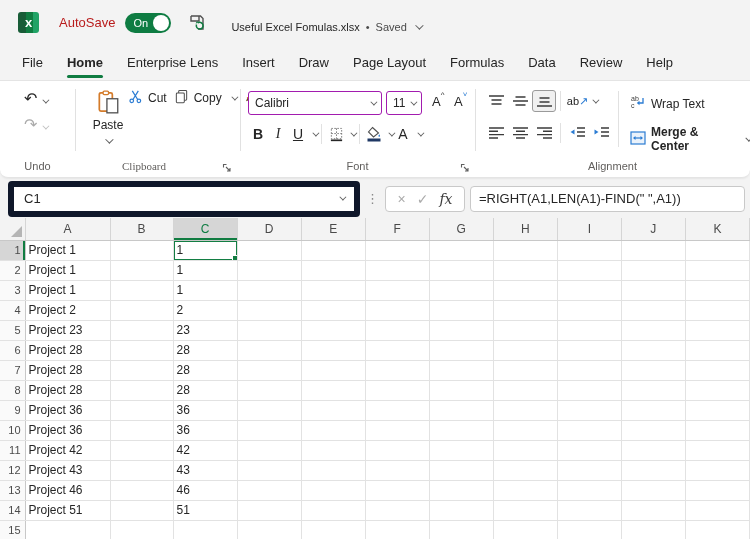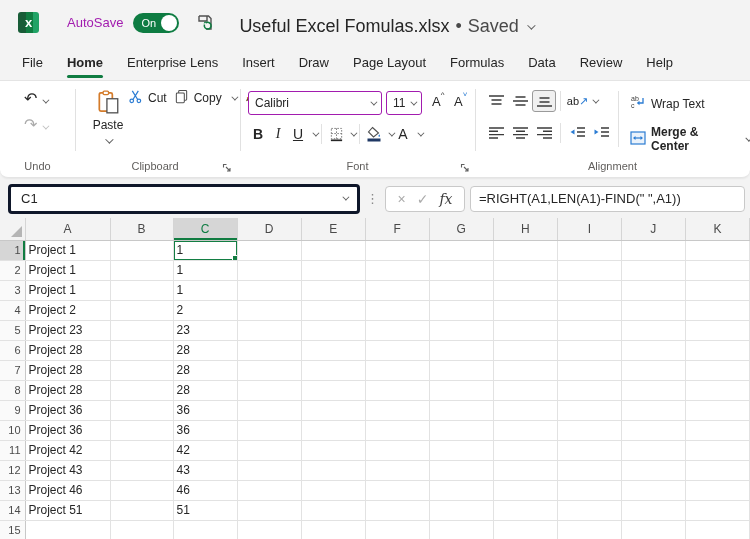--- a/index.html
+++ b/index.html
@@ -6,26 +6,26 @@
   html,body { width:750px; height:539px; overflow:hidden; }
   body { position:relative; background:#F3F3F3; font-family:"Liberation Sans","DejaVu Sans",sans-serif; color:#262626; }
 
   
   .chev { display:inline-block; width:6px; height:6px; border-right:1.4px solid #5F5F5F; border-bottom:1.4px solid #5F5F5F; transform:rotate(45deg) translateY(-2px); margin-left:4px; }
   .chev.small { width:5px; height:5px; }
 
   
   .titlebar { position:absolute; top:0; left:0; width:750px; height:45px; display:flex; align-items:center; }
   .excel-logo { width:21px; height:21px; margin-left:18px; border-radius:3px; background:linear-gradient(90deg,#185C37 0 38%,#107C41 38% 72%,#21A366 72%); color:#fff; font-weight:bold; font-size:13px; display:flex; align-items:center; justify-content:center; }
-  .autosave-label { margin-left:28px; font-size:13px; color:#a21caf; }
+  .autosave-label { margin-left:20px; font-size:13px; color:#b91c1c; }
   .toggle { margin-left:10px; width:46px; height:20px; border-radius:10px; background:#0E7C42; display:flex; align-items:center; position:relative; cursor:pointer; }
   .toggle .on-text { color:#fff; font-size:11px; margin-left:8px; }
   .toggle .knob { position:absolute; right:2px; width:16px; height:16px; border-radius:50%; background:#fff; }
   .save-icon { margin-left:16px; width:20px; height:20px; }
-  .doc-title { margin-left:24px; font-size:18px; display:flex; align-items:center; cursor:pointer;margin-top:8px; }
+  .doc-title { margin-left:24px; font-size:11px; display:flex; align-items:center; cursor:pointer;margin-top:8px; }
   .doc-title .dim { color:#494949; margin-left:6px; }
   .doc-title .chev { margin-left:8px; }
 
   
   .tabs-row { position:absolute; top:45px; left:10px; right:0; height:35px; display:flex; align-items:stretch; }
   .tab { padding:0 12px; display:flex; align-items:center; font-size:13px; color:#252525; cursor:pointer; position:relative; }
   .tab.active { font-weight:bold; }
   .tab.active::after { content:""; position:absolute; left:12px; right:12px; bottom:2px; height:3px; border-radius:2px; background:#107C41; }
 
   
@@ -54,21 +54,21 @@
   .sizebtn { font-size:13px; position:relative; cursor:pointer; padding:0 4px; }
   .sizebtn sup { font-size:8px; position:relative; top:-4px; }
 
   
   .lines { width:17px; height:14px; display:block; }
   .align-btn { width:24px; height:22px; display:flex; align-items:center; justify-content:center; cursor:pointer; border:1px solid transparent; border-radius:3px; }
   .align-btn.selected { border-color:#9A9A9A; background:#F0F0F0; }
 
   
   .formula-bar { position:absolute; top:183px; left:0; width:750px; height:31px; display:flex; align-items:center; }
-  .name-box { margin-left:8px; width:352px; height:26px; background:#fff; border:3px solid #0f172a; border-radius:4px; display:flex; align-items:center; padding:12px 10px; font-size:13px; cursor:text; }
+  .name-box { margin-left:8px; width:352px; height:26px; background:#fff; border:6px solid #0f172a; border-radius:4px; display:flex; align-items:center; padding:12px 10px; font-size:13px; cursor:text; }
   .name-box .chev { margin-left:auto; }
   .fb-dots { margin:0 6px; color:#8A8A8A; font-size:13px; letter-spacing:0; cursor:col-resize; }
   .fx-box { width:80px; height:26px; background:#fff; border:1px solid #C9C9C9; border-radius:4px; display:flex; align-items:center; justify-content:space-around; padding:0 6px; }
   .fx-box .cancel, .fx-box .enter { color:#ABABAB; font-size:14px; cursor:pointer; }
   .fx-box .fx { font-family:"DejaVu Serif","Liberation Serif",serif; font-style:italic; font-size:14px; color:#3B3B3B; cursor:pointer; }
   .formula-input { flex:1; margin:0 5px 0 5px; height:26px; background:#fff; border:1px solid #C9C9C9; border-radius:4px; display:flex; align-items:center; padding:0 8px; font-size:13px; cursor:text; white-space:pre; }
 
   
   .grid { position:absolute; top:218px; left:0; width:750px; background:#fff; }
   table { border-collapse:collapse; table-layout:fixed; width:750px; }
@@ -167,21 +167,21 @@
     <div class="ribbon-btn">
       <span>
         <svg viewBox="0 0 16 16" width="15" height="15">
           <path d="M4.5 9.5l6.5-7 2.5 2.5-6.5 7z" fill="#F2A33C" stroke="#C55A11" stroke-width="0.9"></path>
           <path d="M4.5 9.5L3.2 13l3.3-1z" fill="#6B4A21"></path>
         </svg>
       </span>
       <span>Format Painter</span>
     </div>
   </div>
-  <div class="grp-label" style="left:75px; width:160px;">Clipboard</div>
+  <div class="grp-label" style="left:64px; width:160px;font-family:Liberation Serif, serif;">Clipboard</div>
   <div class="launcher" style="left:222px;">
     <svg viewBox="0 0 10 10" width="10" height="10">
         <path d="M1.5 4.5v-3h3M4 4l4 4M8 5v3H5" fill="none" stroke="#5F5F5F" stroke-width="1.1"></path>
       </svg>
   </div>
 
   <div class="combo" style="position:absolute; left:248px; top:10px; width:134px;">
     <span>Calibri</span>
     <i class="chev small"></i>
   </div>

